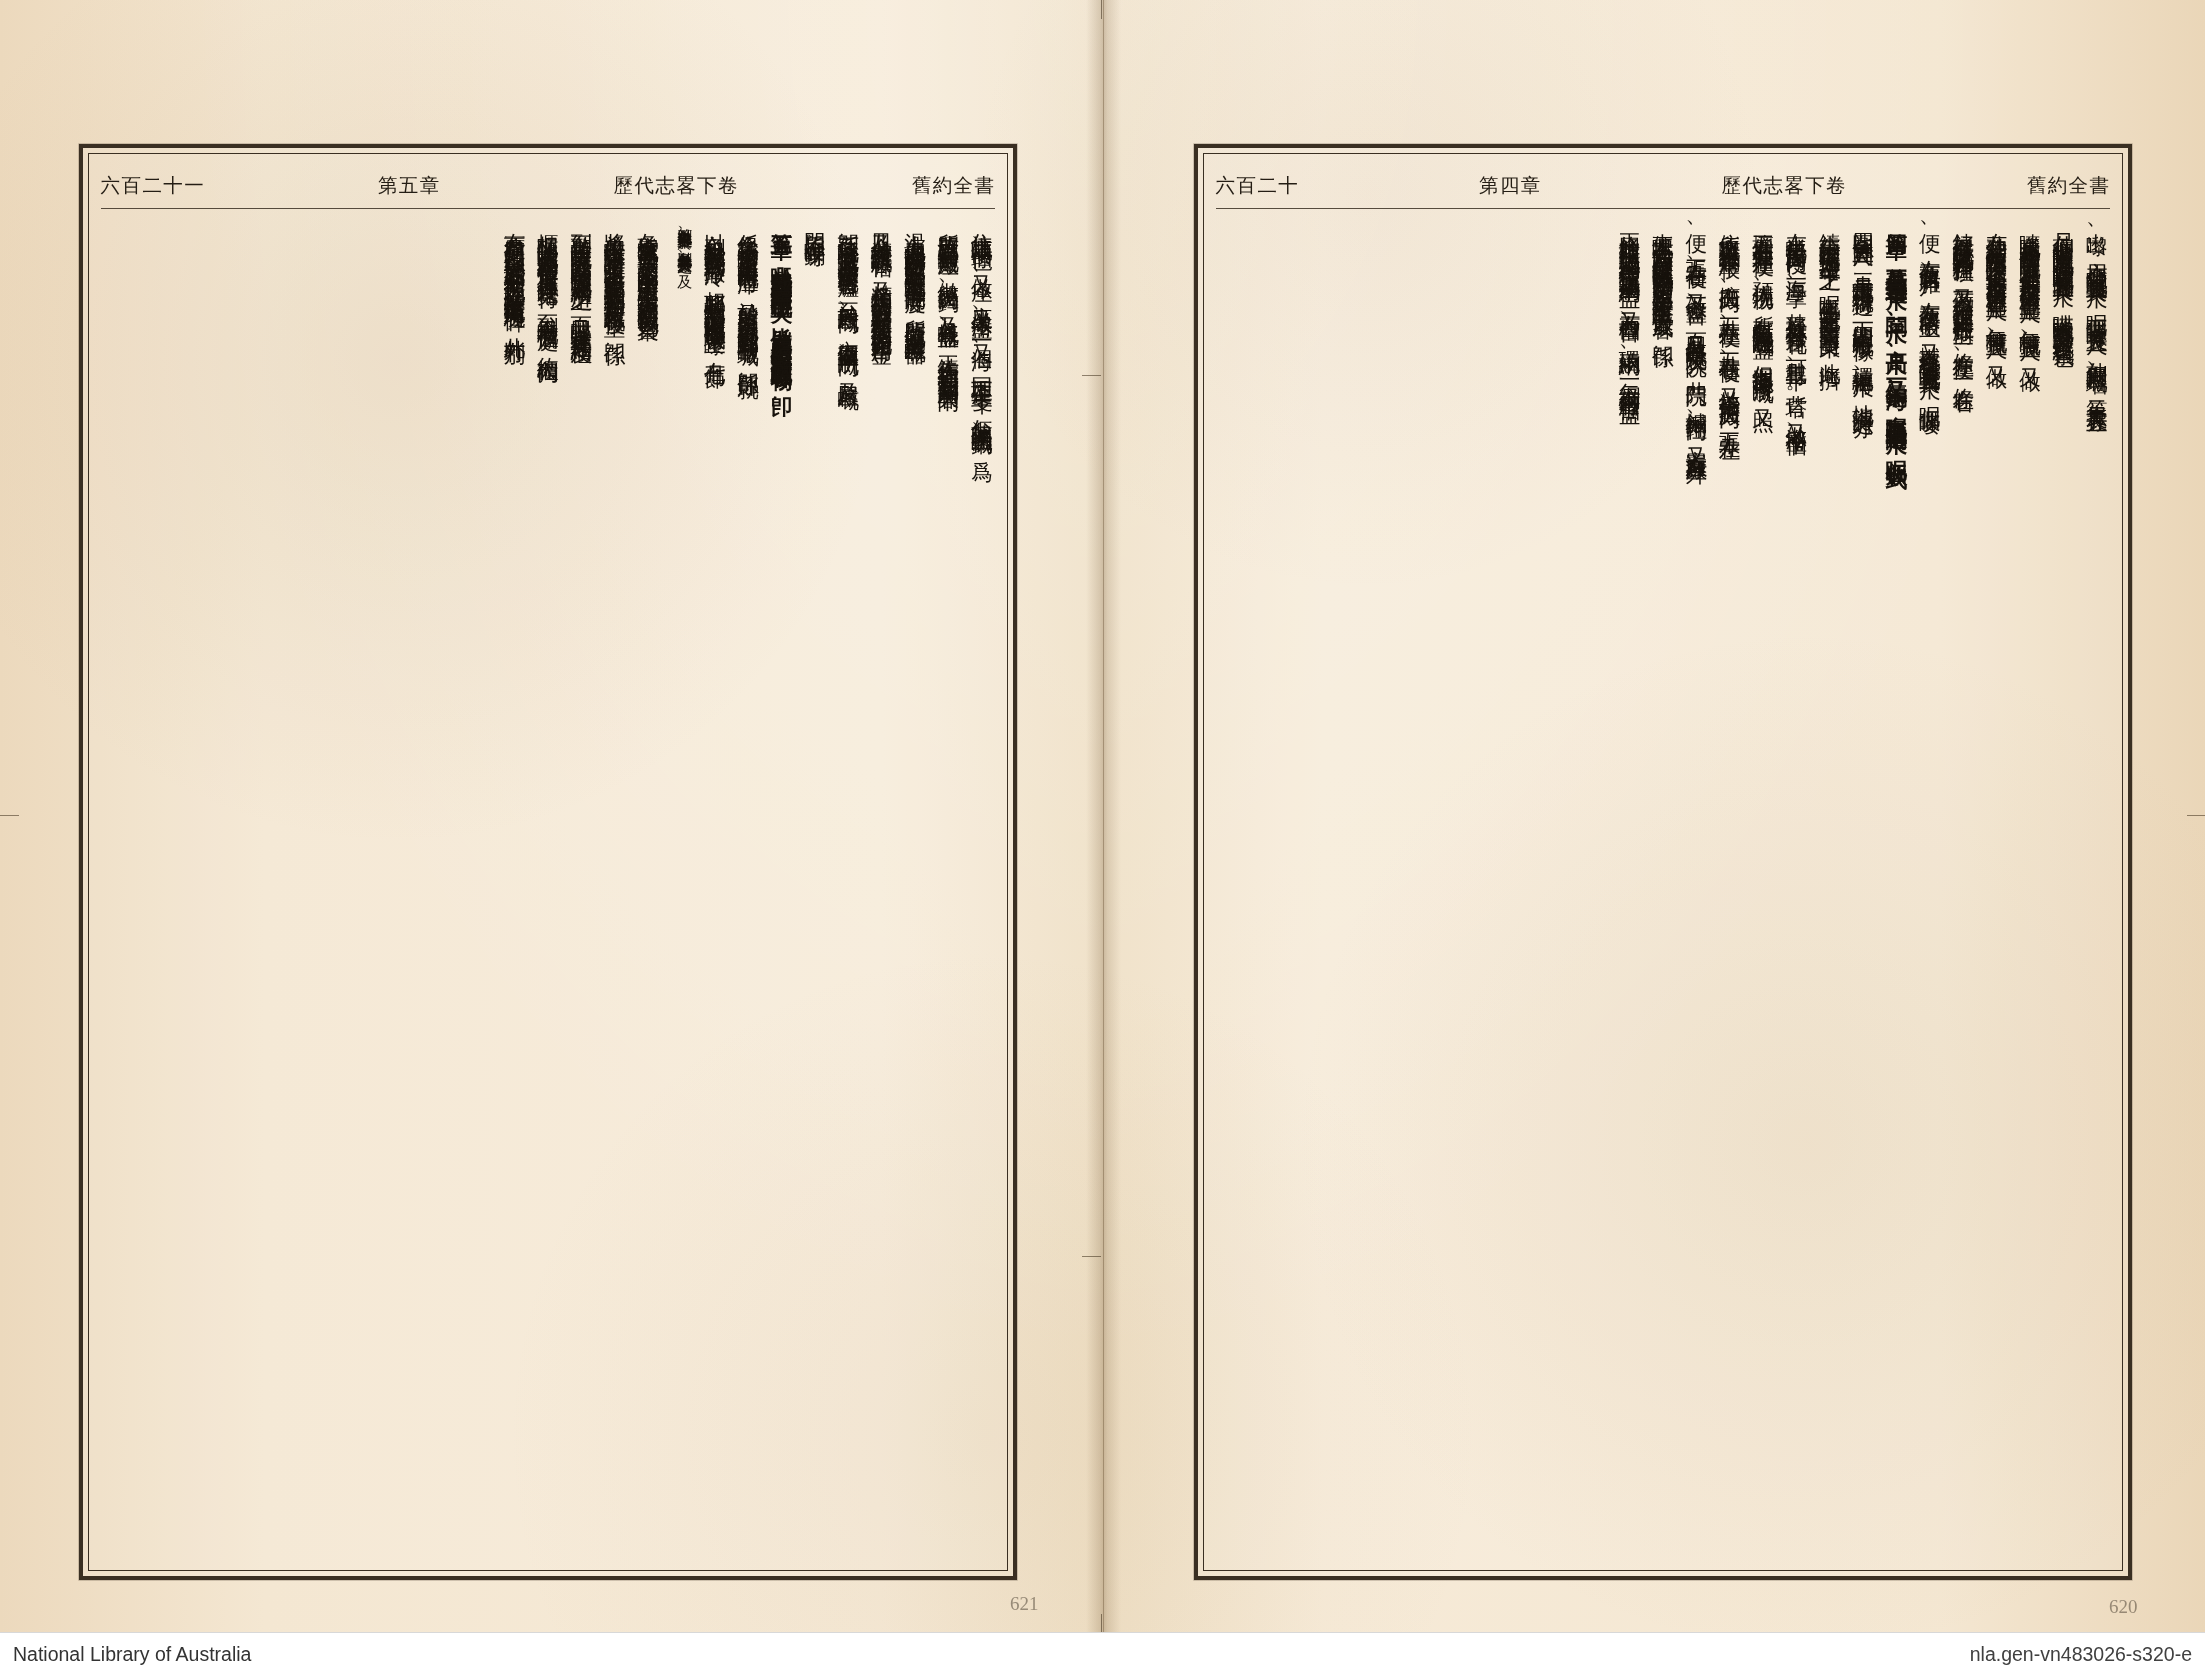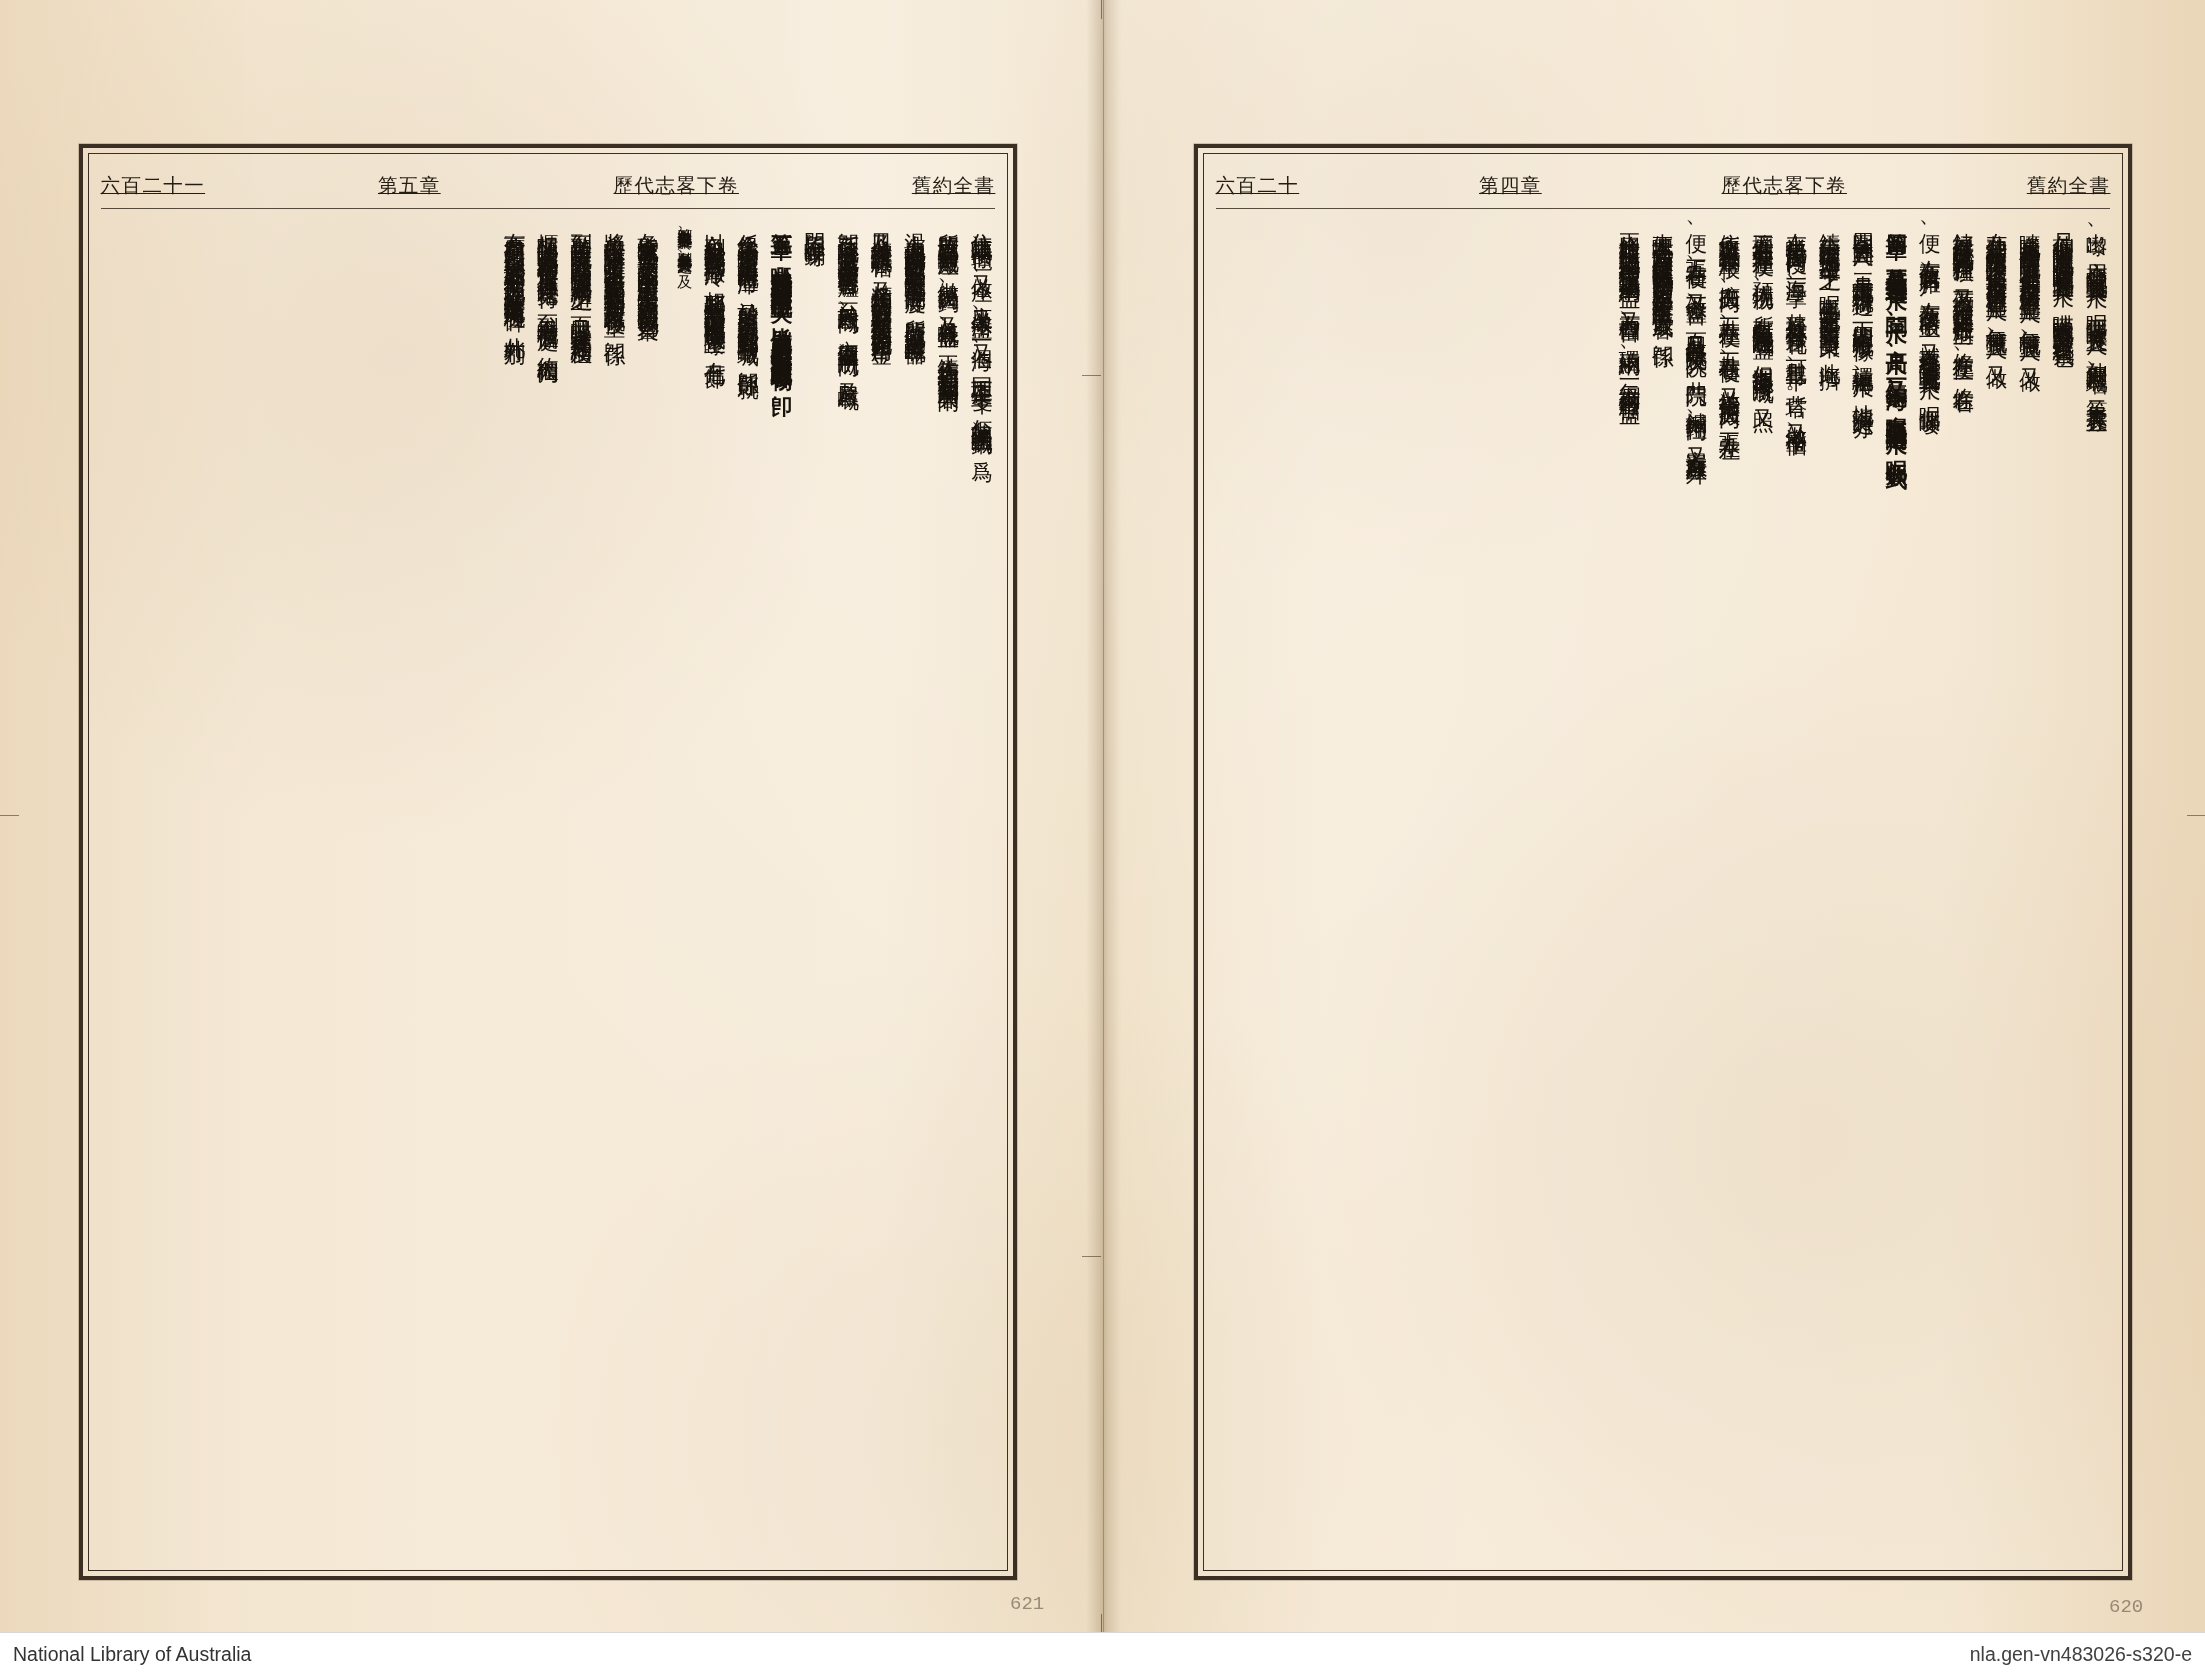--- a/index.html
+++ b/index.html
@@ -99,21 +99,21 @@
     display: flex;
     flex-direction: row-reverse;
     align-items: center;
     justify-content: space-between;
     color: #241d14;
     font-family: "DejaVu Sans", sans-serif;
     font-size: 19.5px;
     letter-spacing: 1.4px;
     pointer-events: none;
   }
-  .header-band > span { white-space: nowrap; text-decoration: underline; }
+  .header-band > span { white-space: nowrap; }
   .header-sep {
     position: absolute;
     left: 21.6px; right: 21.6px;
     top: 64px;
     height: 1.4px;
     background: #3a2f22;
     opacity: .85;
   }
 
   
@@ -150,21 +150,21 @@
     flex-direction: row-reverse;
     align-items: flex-start;
     justify-content: flex-start;
     overflow: hidden;
   }
   .body-cols .vcol { height: 100%; }
 
   
   .pencil {
     position: absolute;
-    font-family: Liberation Mono, monospace;
+    font-family: Liberation Serif, serif;
     font-size: 19px;
     color: rgba(80,70,55,0.55);
   }
 
   
   #bottom-bar {
     position: absolute;
     left: 0;
     top: 1632px;
     width: 2205px;

